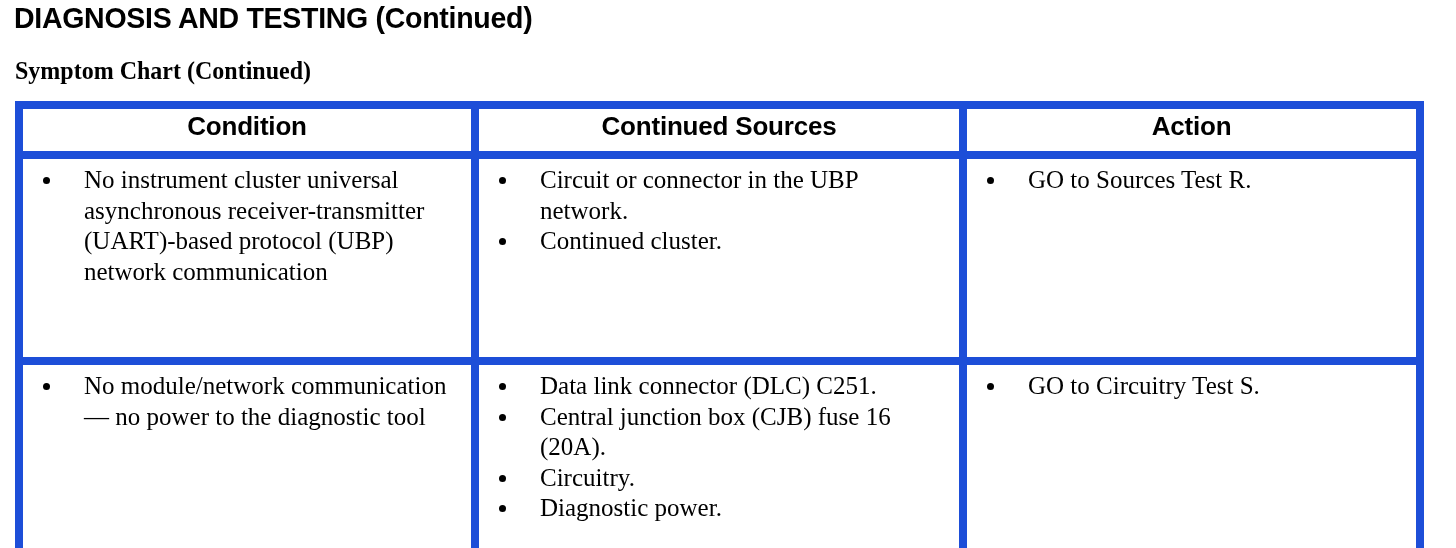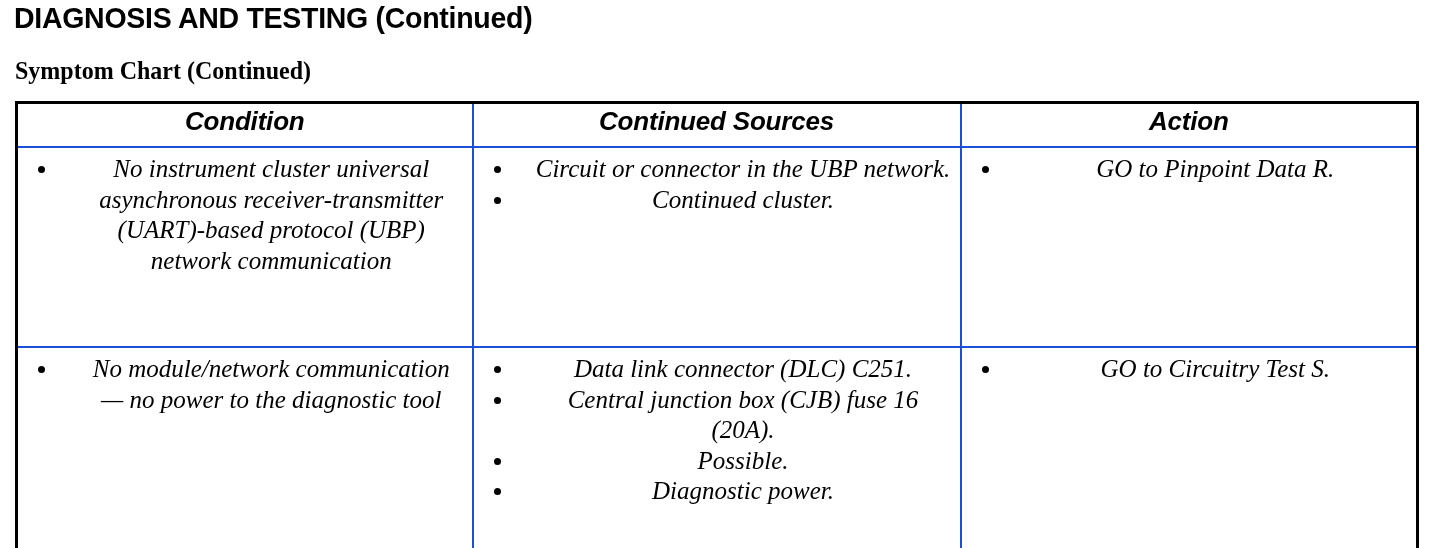--- a/index.html
+++ b/index.html
@@ -60,24 +60,23 @@
     table-layout: fixed;
     border: 3px solid #000000;
   }
 
   .sym-table col.c-condition { width: 456px; }
   .sym-table col.c-sources   { width: 488px; }
   .sym-table col.c-action    { width: 457px; }
 
   .sym-table th,
   .sym-table td {
-    border: 2px solid #1d4ed8;
+    border: 8px solid #1d4ed8;
     vertical-align: top;
     padding: 0;
-    font-style: italic;
   }
 
   .sym-table thead th {
     text-align: center;
     font-family: "Liberation Sans", "DejaVu Sans", sans-serif;
     font-weight: bold;
     font-size: 26px;
     line-height: 30px;
     height: 36px;
     padding: 2px 0 4px 0;
@@ -97,21 +96,21 @@
     margin: 0;
     padding: 0;
   }
 
   ul.bullets > li {
     position: relative;
     padding-left: 53px;
     font-family: "Liberation Serif", "DejaVu Serif", serif;
     font-size: 25px;
     line-height: 30.5px;
-    text-align: center;
+    text-align: left;
   }
 
   ul.bullets > li .bullet-dot {
     position: absolute;
     left: 12px;
     top: 12px;
     width: 7px;
     height: 7px;
     background: #000000;
     border-radius: 50%;
@@ -163,21 +162,21 @@
             <li>
               <span class="bullet-dot"></span>
               <span class="bullet-text">Continued cluster.</span>
             </li>
           </ul>
         </td>
         <td>
           <ul class="bullets">
             <li>
               <span class="bullet-dot"></span>
-              <span class="bullet-text">GO to Pinpoint Data R.</span>
+              <span class="bullet-text">GO to Sources Test R.</span>
             </li>
           </ul>
         </td>
       </tr>
 
       <tr class="row-short">
         <td>
           <ul class="bullets">
             <li>
               <span class="bullet-dot"></span>
@@ -190,21 +189,21 @@
             <li>
               <span class="bullet-dot"></span>
               <span class="bullet-text">Data link connector (DLC) C251.</span>
             </li>
             <li>
               <span class="bullet-dot"></span>
               <span class="bullet-text">Central junction box (CJB) fuse 16 (20A).</span>
             </li>
             <li>
               <span class="bullet-dot"></span>
-              <span class="bullet-text">Possible.</span>
+              <span class="bullet-text">Circuitry.</span>
             </li>
             <li>
               <span class="bullet-dot"></span>
               <span class="bullet-text">Diagnostic power.</span>
             </li>
           </ul>
         </td>
         <td>
           <ul class="bullets">
             <li>

